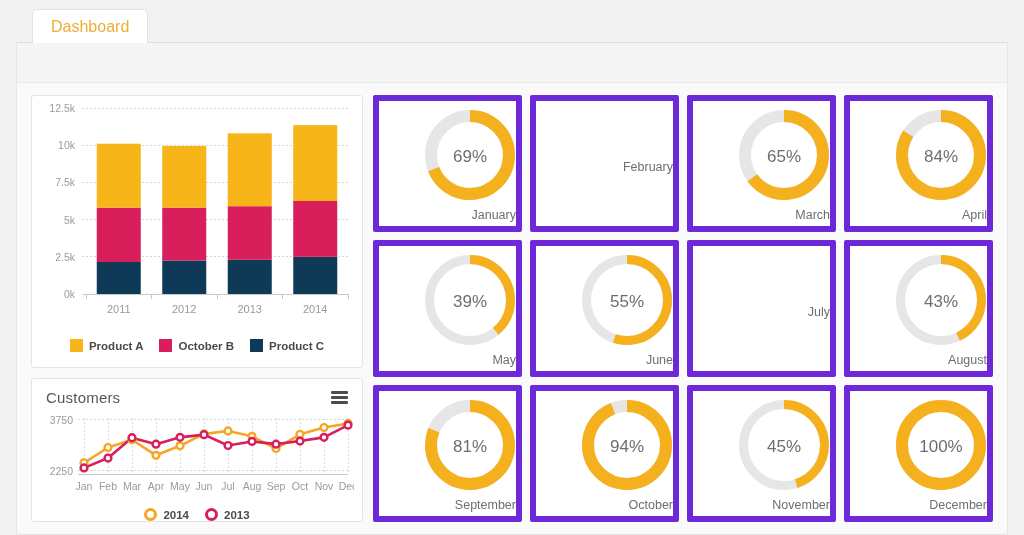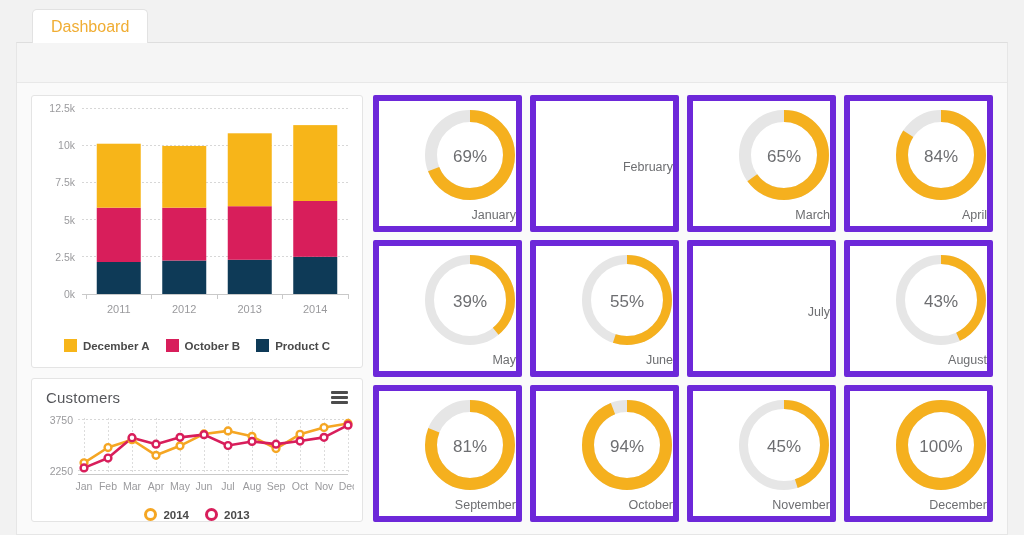--- a/index.html
+++ b/index.html
@@ -217,21 +217,21 @@
               <rect x="255.25" y="103" width="44" height="55.8" fill="#d81e5b"></rect>
               <rect x="255.25" y="27.111999999999995" width="44" height="75.88799999999999" fill="#f7b519"></rect>
               <line x1="244.5" y1="196" x2="244.5" y2="201" stroke="#c9c9c9" stroke-width="1" shape-rendering="crispEdges"></line>
               <text x="277.25" y="215" text-anchor="middle" font-size="11">2014</text>
               <line x1="310" y1="196" x2="310" y2="201" stroke="#c9c9c9" stroke-width="1" shape-rendering="crispEdges"></line>
             </svg>
         </div>
         <div class="legend">
           <div class="legend-item">
             <span class="swatch" style="background: rgb(247, 181, 25);"></span>
-            <span>December A</span>
+            <span>Product A</span>
           </div>
           <div class="legend-item">
             <span class="swatch" style="background: rgb(216, 30, 91);"></span>
             <span>October B</span>
           </div>
           <div class="legend-item">
             <span class="swatch" style="background: rgb(14, 58, 87);"></span>
             <span>Product C</span>
           </div>
         </div>

